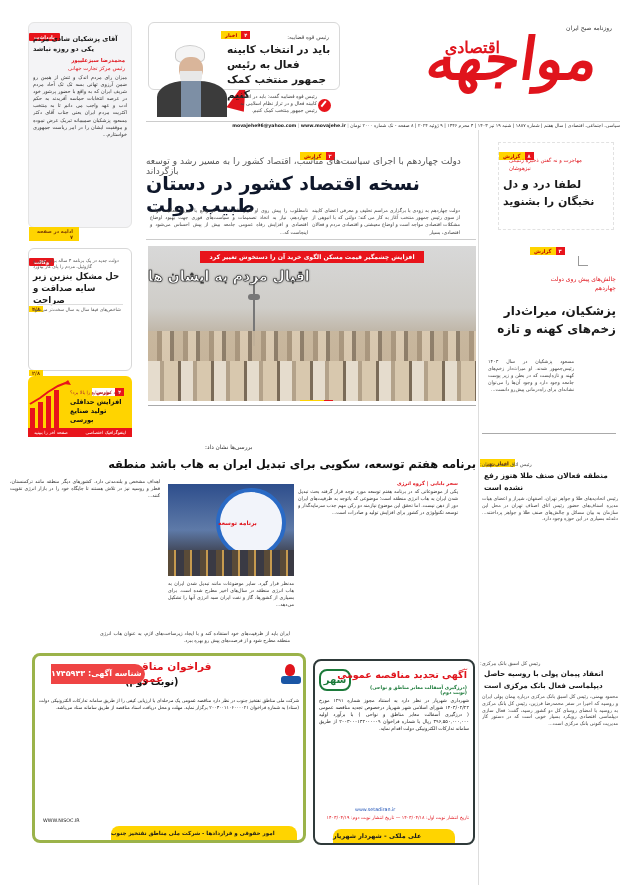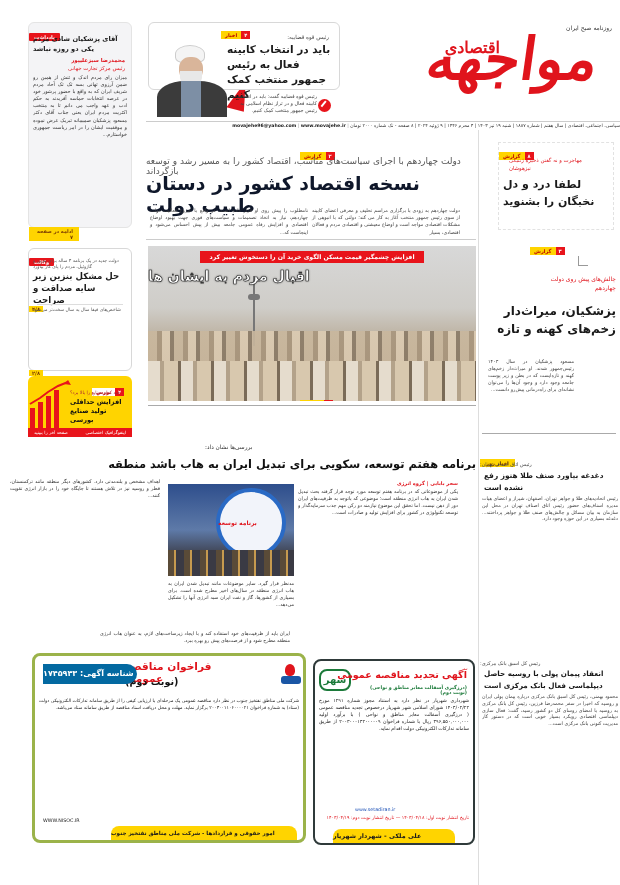--- a/index.html
+++ b/index.html
@@ -159,21 +159,21 @@
     </span></div>
 <div class="abs" style="left:578px;top:256px;width:10px;height:10px;border-left:1px solid #999;border-bottom:1px solid #999;"></div>
 <div class="abs" style="left:540px;width:76px;top:274px;font-size:6px;line-height:9px;color:#e0141c;text-align:right;">چالش‌های پیش روی دولت چهاردهم</div>
 <div class="abs" style="left:486px;width:130px;top:302px;font-size:12px;font-weight:bold;line-height:18px;text-align:right;">پزشکیان، میراث‌دار زخم‌های کهنه و تازه</div>
 
 <div class="abs" style="left:488px;width:86px;top:358px;height:70px;font-size:4.8px;line-height:7px;color:#444;text-align:justify;overflow:hidden;">مسعود پزشکیان در سال ۱۴۰۳ رئیس‌جمهور شدند. او میراث‌دار زخم‌های کهنه و تازه‌ایست که در بطن و زیر پوست جامعه وجود دارد و وجود آن‌ها را می‌توان نشانه‌ای برای راه‌درمانی پیش‌رو دانست...</div>
 
 <div class="abs" style="left:482px;top:433px;width:134px;height:1px;background:#aaa;"></div>
 <div class="abs center" style="left:480px;width:140px;top:450px;"><span class="badge-yel" style="color:#7a3b00;">اخبار روز</span></div>
 <div class="abs center" style="left:480px;width:140px;top:461px;font-size:5px;color:#444;">رئیس اتاق اصناف تهران:</div>
-<div class="abs center" style="left:484px;width:132px;top:470px;font-size:7.4px;font-weight:bold;line-height:12px;">دغدغه بیاورد صنف طلا هنوز رفع نشده است</div>
+<div class="abs center" style="left:484px;width:132px;top:470px;font-size:7.4px;font-weight:bold;line-height:12px;">منطقه فعالان صنف طلا هنوز رفع نشده است</div>
 <div class="abs" style="left:482px;width:136px;top:496px;height:150px;font-size:4.8px;line-height:6.8px;color:#444;text-align:justify;overflow:hidden;">رئیس اتحادیه‌های طلا و جواهر تهران، اصفهان، شیراز و اعضای هیات مدیره اسناف‌های حضور رئیس اتاق اصناف تهران در محل این سازمان به بیان مسائل و چالش‌های صنف طلا و جواهر پرداختند... دغدغه بسیاری در این حوزه وجود دارد.</div>
 
 <div class="abs center" style="left:480px;width:140px;top:660px;font-size:5px;color:#444;">رئیس کل اسبق بانک مرکزی:</div>
 <div class="abs center" style="left:484px;width:132px;top:668px;font-size:7.2px;font-weight:bold;line-height:12px;">انعقاد پیمان پولی با روسیه حاصل دیپلماسی فعال بانک مرکزی است</div>
 <div class="abs" style="left:482px;width:136px;top:694px;height:140px;font-size:4.8px;line-height:6.8px;color:#444;text-align:justify;overflow:hidden;">محمود بهمنی، رئیس کل اسبق بانک مرکزی درباره پیمان پولی ایران و روسیه که اخیرا در سفر محمدرضا فرزین، رئیس کل بانک مرکزی به روسیه با امضای روسای کل دو کشور رسید، گفت: فعال سازی دیپلماسی اقتصادی رویکرد بسیار خوبی است که در دستور کار مدیریت کنونی بانک مرکزی است...</div>
 
 <div class="abs" style="left:313px;top:659px;width:162px;height:186px;border:2px solid #2f3a3a;border-radius:8px;background:#fff;overflow:hidden;">
   <div class="abs" style="left:4px;top:8px;width:32px;height:22px;border:2px solid #1c7a3a;border-radius:8px;color:#1c7a3a;font-size:10px;font-weight:bold;text-align:center;line-height:18px;">شهر</div>
   <div class="abs" style="right:6px;top:8px;font-size:9.6px;font-weight:bold;color:#e0141c;">آگهی تجدید مناقصه عمومی</div>
   <div class="abs" style="right:6px;top:24px;width:112px;font-size:4.8px;font-weight:bold;color:#1c7a3a;text-align:right;">(درزگیری آسفالت معابر مناطق و نواحی) (نوبت دوم)</div>
@@ -183,17 +183,17 @@
   <div class="abs center" style="left:18px;right:18px;bottom:0;height:14px;background:#ffd400;border-radius:8px 8px 0 0;font-size:6.4px;font-weight:bold;line-height:14px;">علی ملکی - شهردار شهریار</div>
 </div>
 
 <div class="abs" style="left:32px;top:653px;width:274px;height:190px;border:3px solid #9bb34a;border-radius:8px;background:#fff;overflow:hidden;">
   <div class="abs" style="right:2px;top:8px;width:20px;height:20px;">
     <div class="abs" style="left:4px;top:0;width:10px;height:12px;background:#e0141c;border-radius:50% 50% 40% 40%;"></div>
     <div class="abs" style="left:0;top:12px;width:20px;height:8px;background:#1a56a5;border-radius:3px;"></div>
   </div>
   <div class="abs center" style="left:90px;width:120px;top:4px;font-size:10.6px;font-weight:bold;color:#e0141c;">فراخوان مناقصه عمومی</div>
   <div class="abs center" style="left:90px;width:120px;top:20px;font-size:9.6px;font-weight:bold;color:#111;">(نوبت دوم)</div>
-  <div class="abs center" style="left:8px;width:94px;top:8px;height:20px;background:#0369a1;color:#fff;font-size:8px;font-weight:bold;line-height:20px;border-radius:0 10px 10px 0;">شناسه آگهی: ۱۷۴۵۹۴۳</div>
+  <div class="abs center" style="left:16px;width:94px;top:8px;height:20px;background:#ef4444;color:#fff;font-size:8px;font-weight:bold;line-height:20px;border-radius:0 10px 10px 0;">شناسه آگهی: ۱۷۴۵۹۴۳</div>
   <div class="abs" style="left:4px;right:4px;top:42px;height:120px;font-size:4.6px;line-height:6.6px;color:#222;text-align:justify;overflow:hidden;">شرکت ملی مناطق نفتخیز جنوب در نظر دارد مناقصه عمومی یک مرحله‌ای با ارزیابی کیفی را از طریق سامانه تدارکات الکترونیکی دولت (ستاد) به شماره فراخوان ۲۰۰۳۰۰۱۱۰۶۰۰۰۰۲۱ برگزار نماید. مهلت و محل دریافت اسناد مناقصه از طریق سامانه ستاد می‌باشد.</div>
   <div class="abs" style="left:8px;top:162px;font-size:4.8px;color:#222;direction:ltr;">WWW.NISOC.IR</div>
   <div class="abs center" style="left:76px;width:186px;bottom:0;height:14px;background:#ffd400;border-radius:8px 8px 0 0;font-size:5.6px;font-weight:bold;line-height:14px;">امور حقوقی و قراردادها - شرکت ملی مناطق نفتخیز جنوب</div>
 </div>
 
 </body></html>

